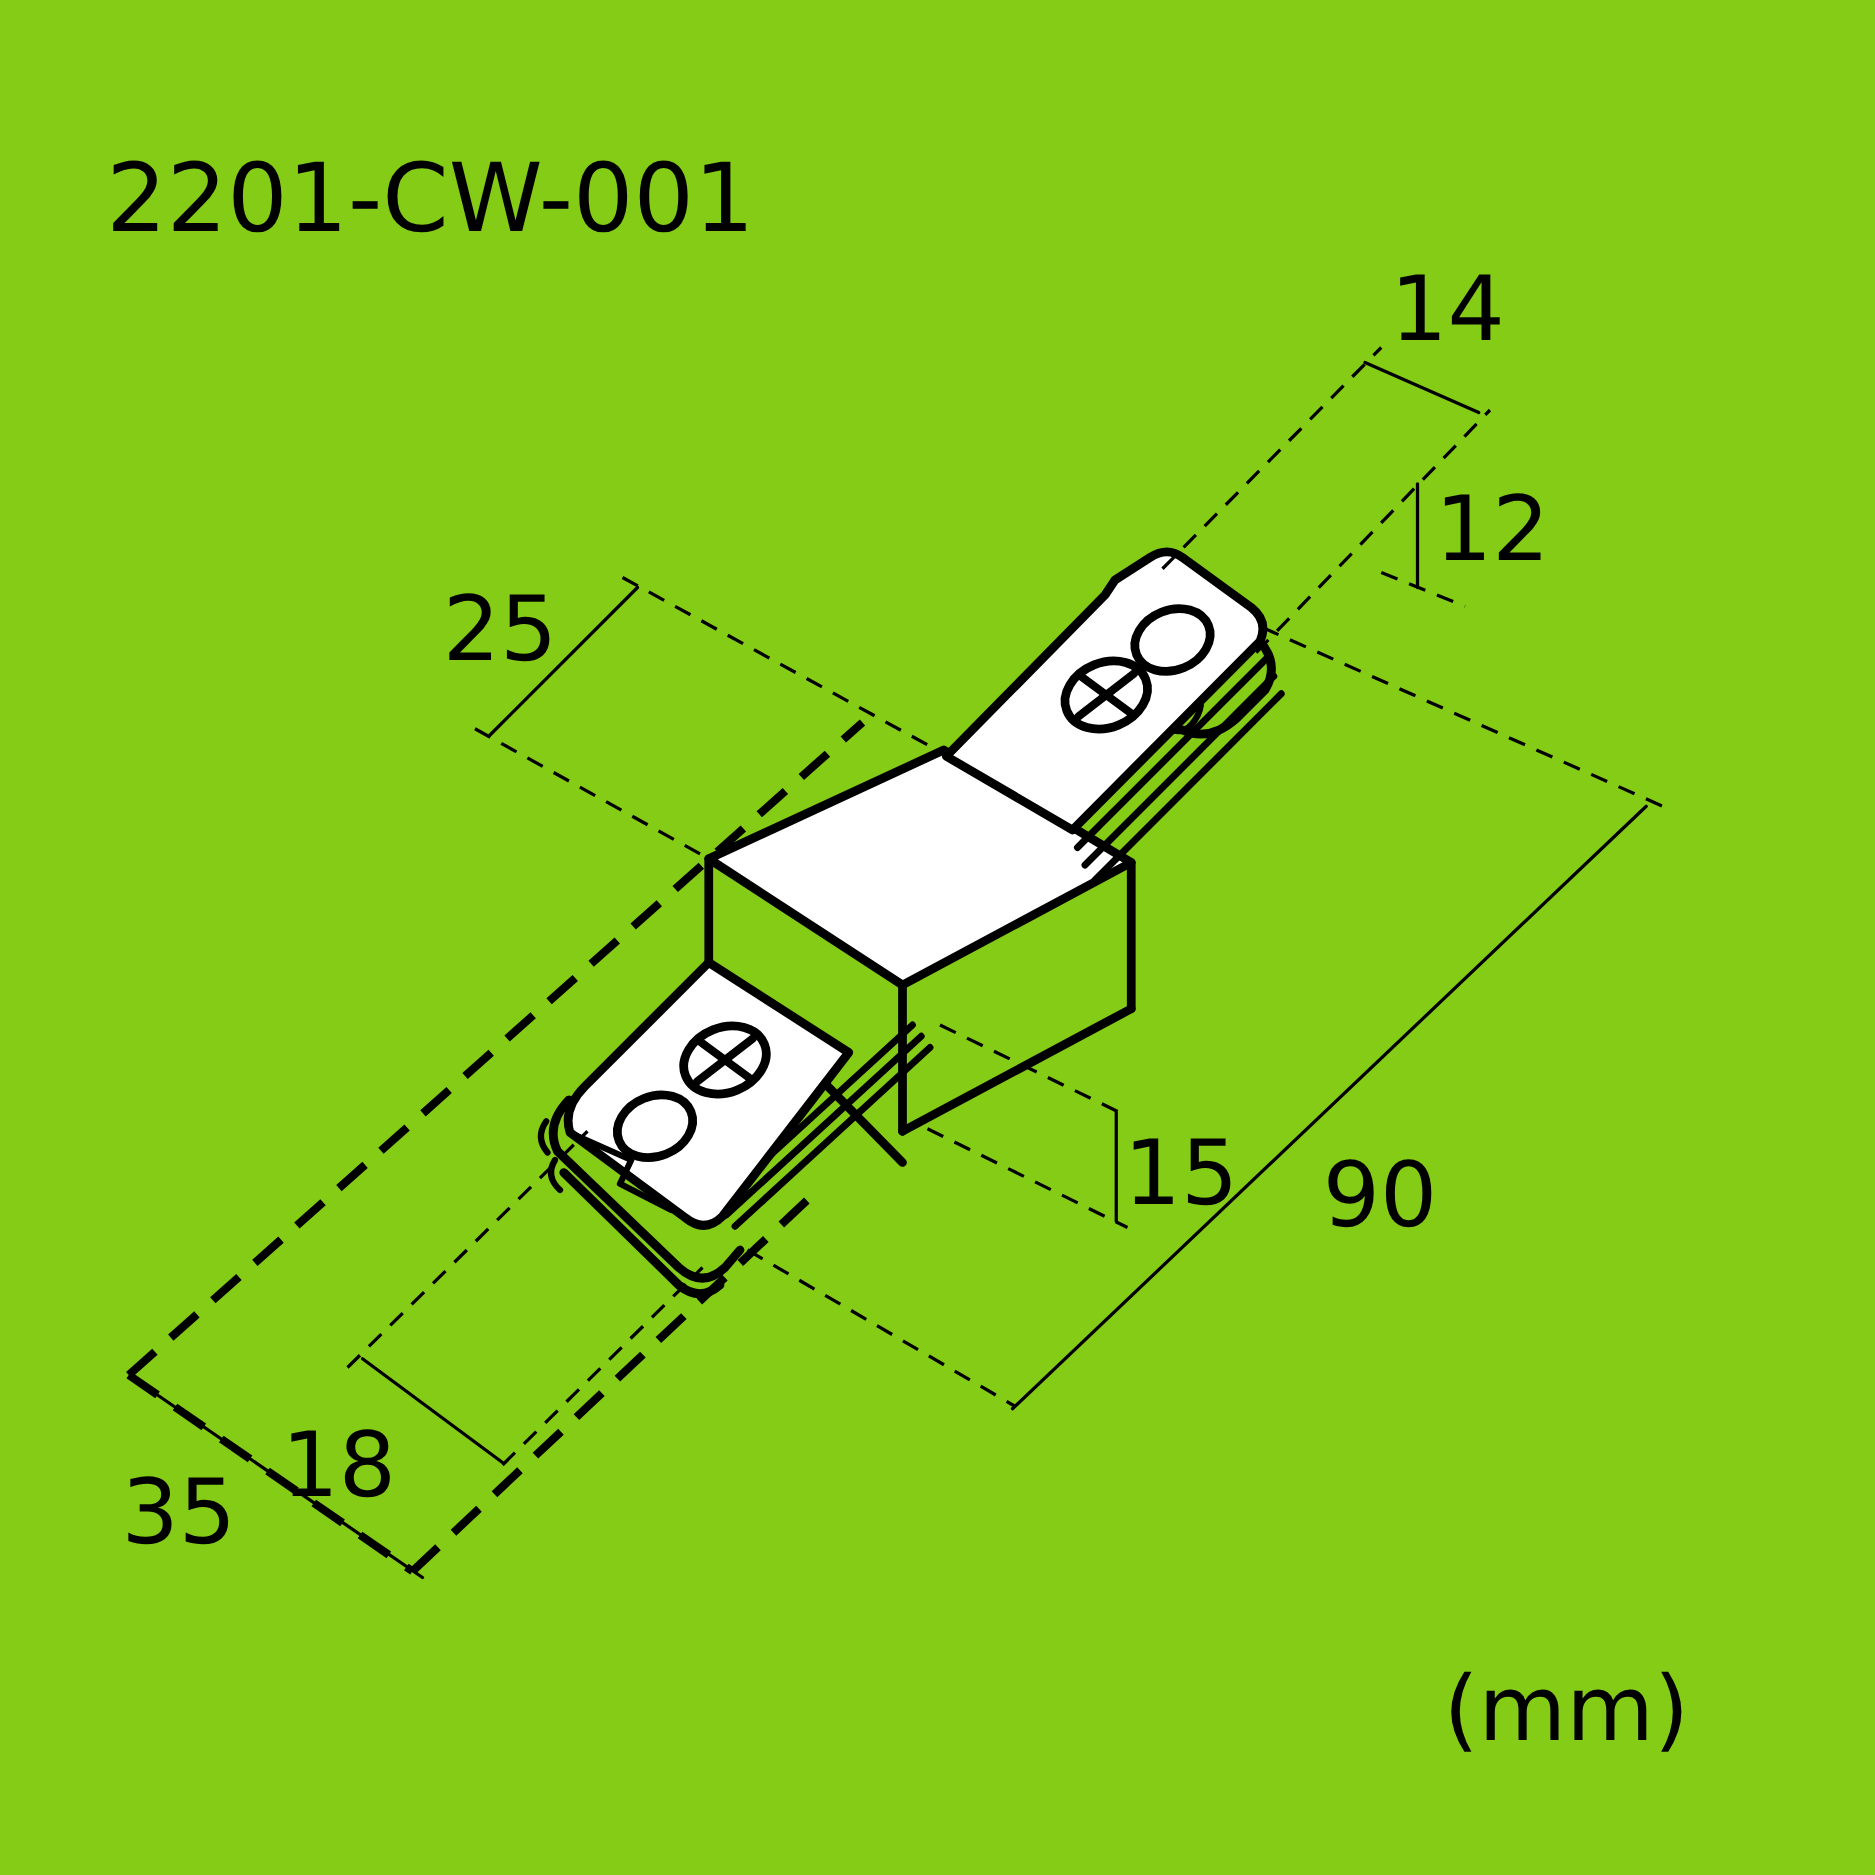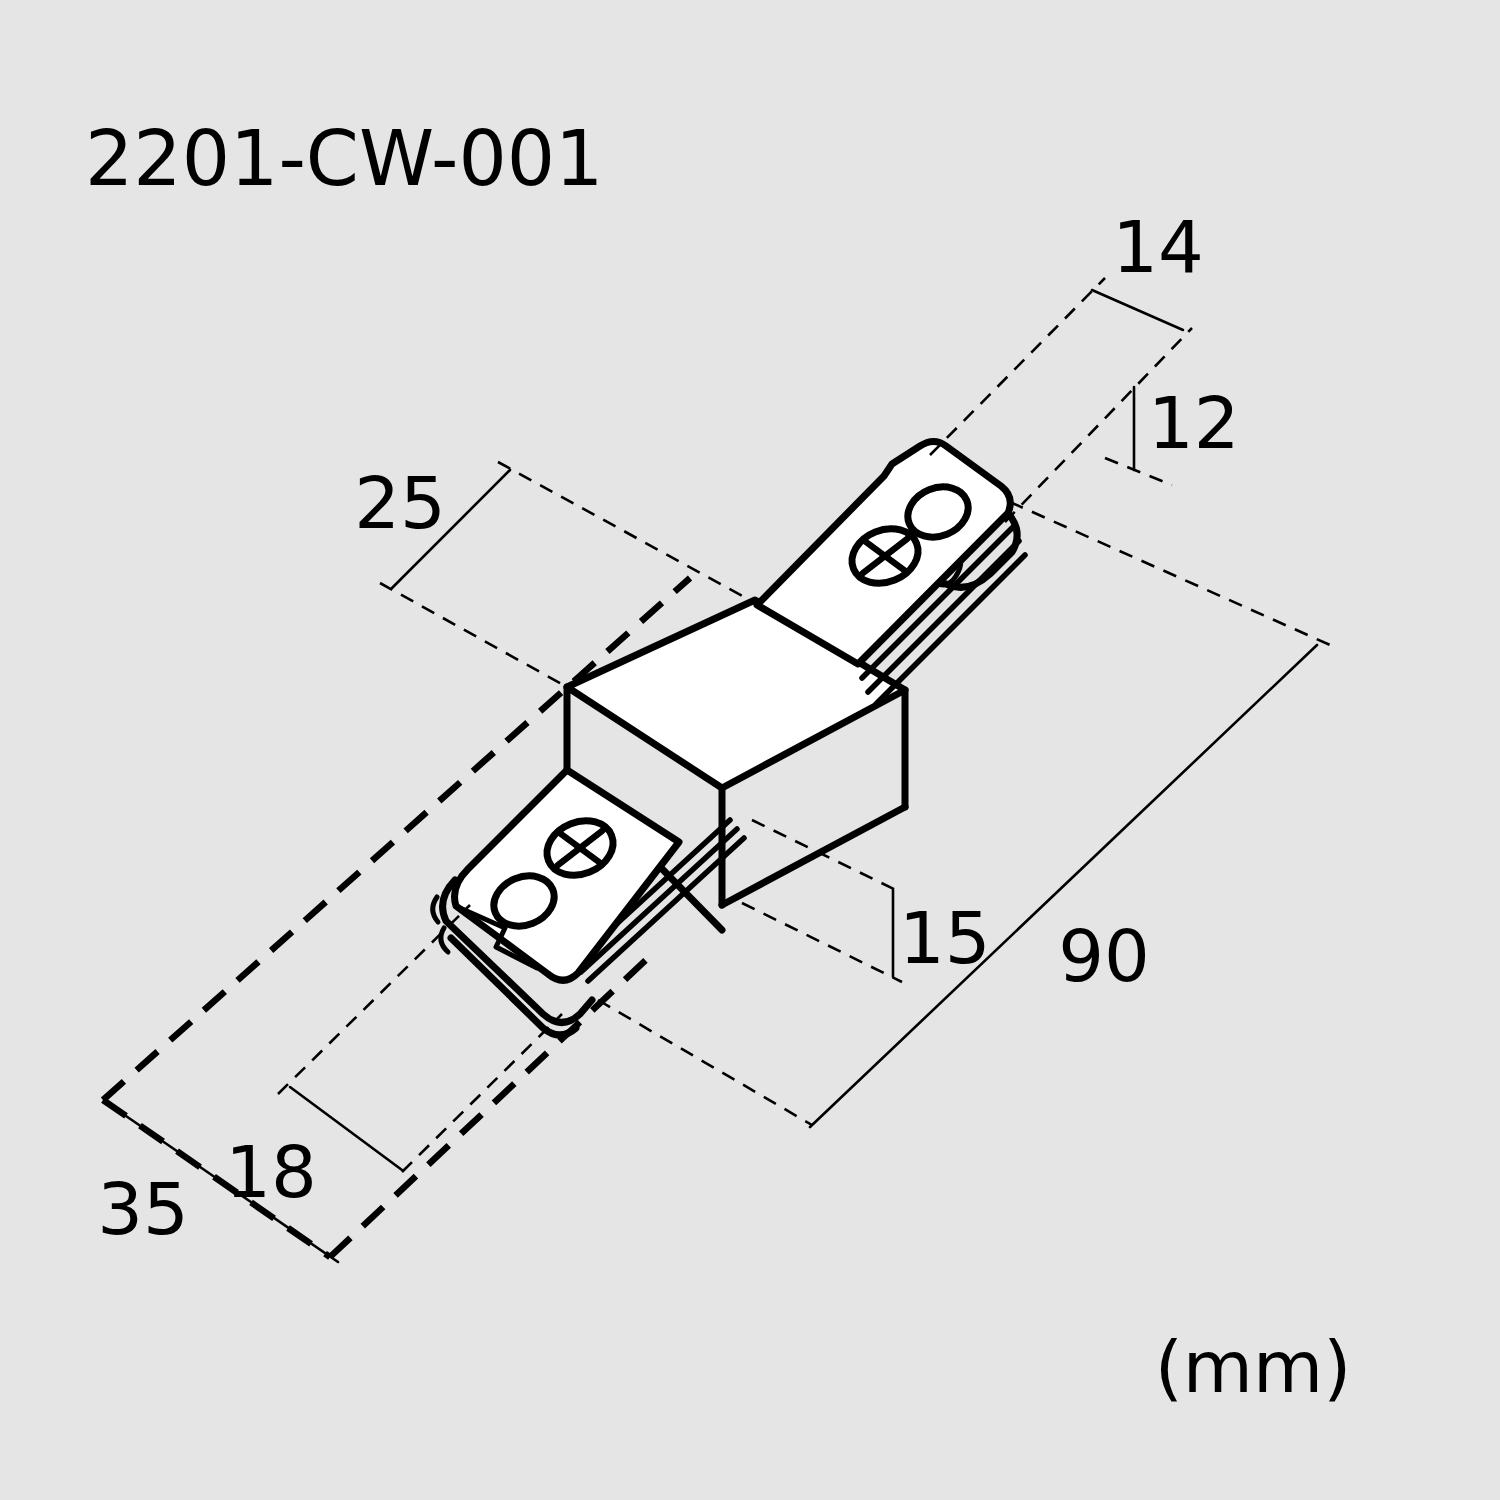--- a/index.html
+++ b/index.html
@@ -4,21 +4,21 @@
 <style>
   html, body {
     margin: 0;
     padding: 0;
     background: #ffffff;
   }
   .canvas {
     position: relative;
     width: 1500px;
     height: 1500px;
-    background: #e5e5e5;
+    background: #84cc16;
     font-family: "DejaVu Sans", "Liberation Sans", sans-serif;
     text-align: center;
   }
   svg { display: block; }
 
   .solid {
     fill: none;
     stroke: #000000;
     stroke-width: 7;
     stroke-linecap: round;

